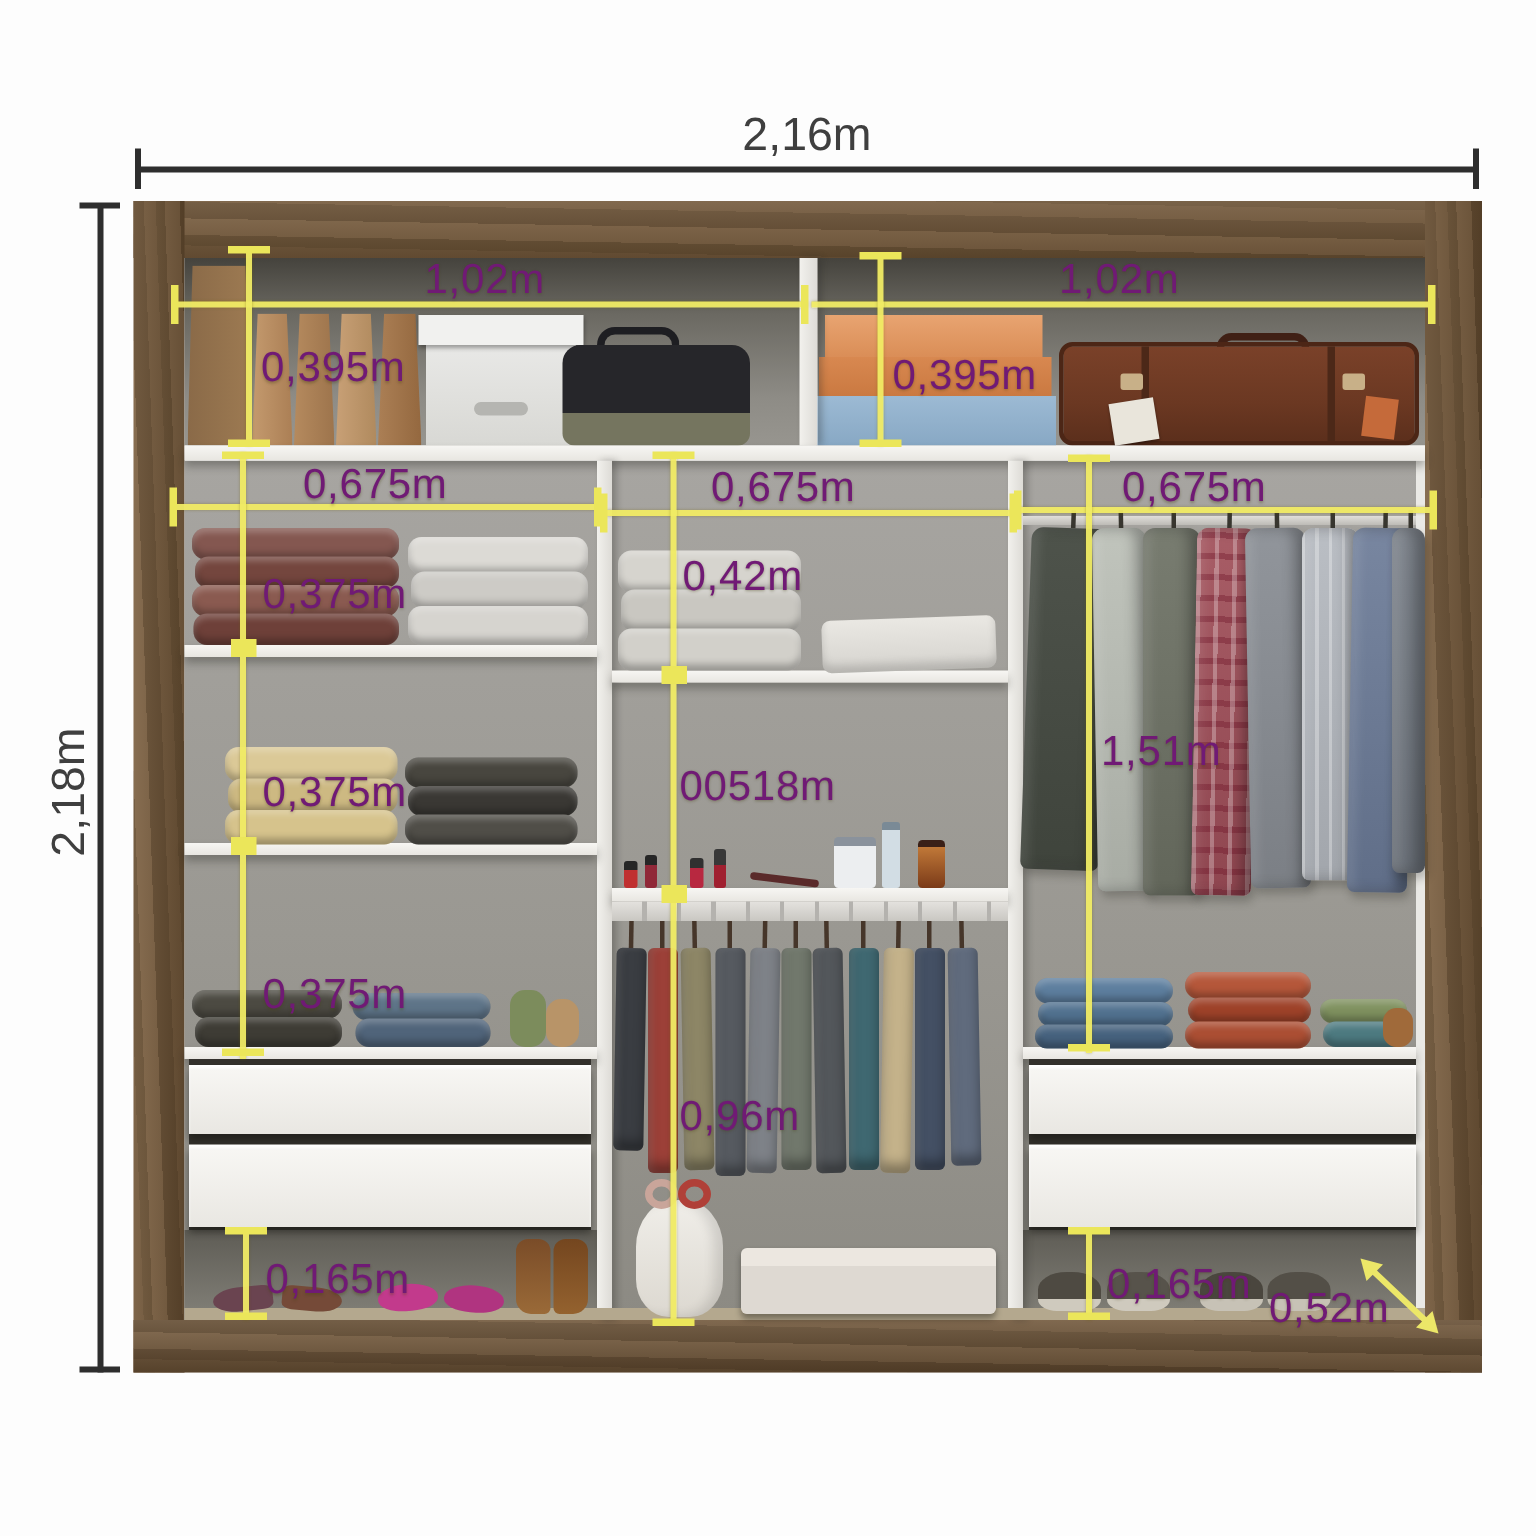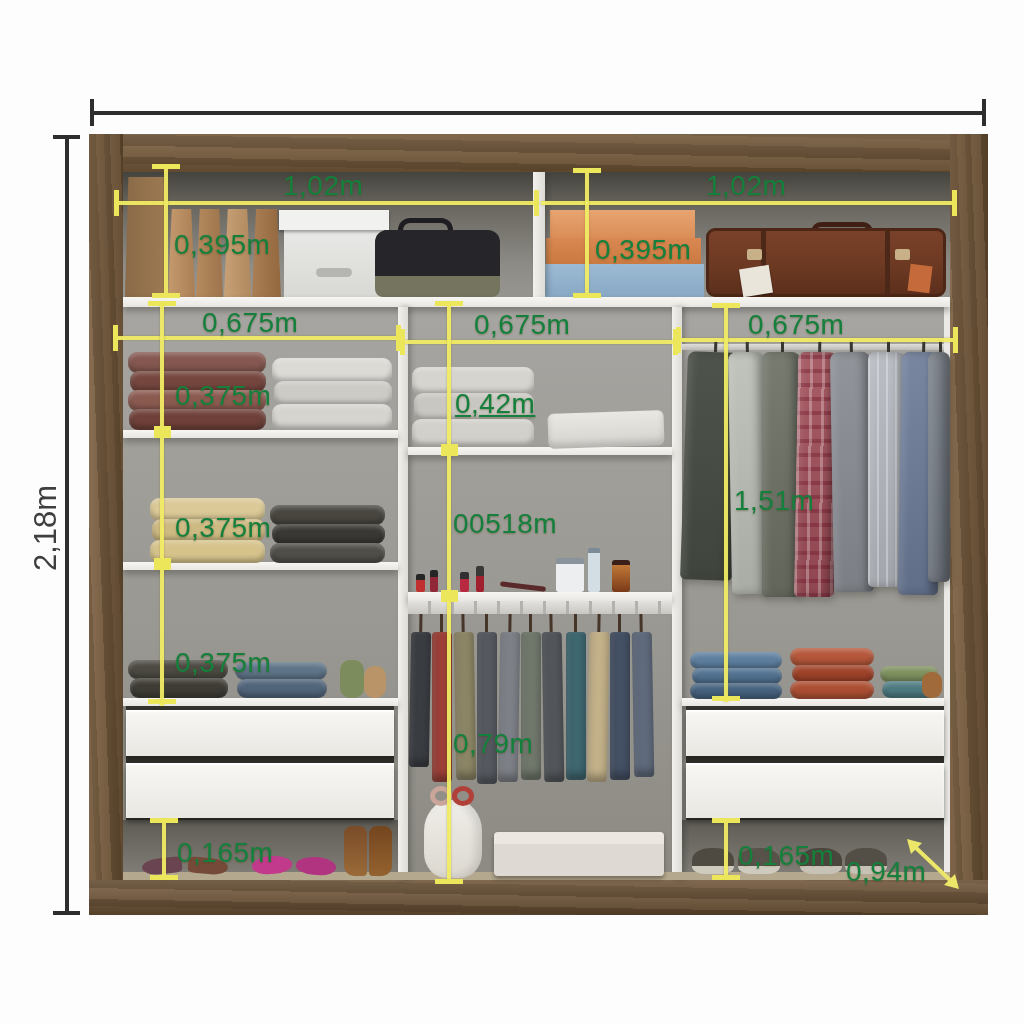--- a/index.html
+++ b/index.html
@@ -13,21 +13,21 @@
   .btick-v{position:absolute;width:4px;height:27px;background:#2e2e2e;}
   .btick-h{position:absolute;width:27px;height:4px;background:#2e2e2e;}
   .blabel{position:absolute;font-size:31px;color:#3f3f3f;white-space:nowrap;}
 
   
   .yline-h{position:absolute;height:4px;background:rgba(240,235,100,.95);box-shadow:0 0 2px rgba(110,100,0,.45);z-index:40;}
   .yline-v{position:absolute;width:4px;background:rgba(240,235,100,.95);box-shadow:0 0 2px rgba(110,100,0,.45);z-index:40;}
   .ytick-v{position:absolute;width:5px;height:26px;background:#ebe65a;z-index:41;}
   .ytick-h{position:absolute;width:28px;height:5px;background:#ebe65a;z-index:41;}
   .ytick-m{position:absolute;width:17px;height:12px;background:#ebe65a;z-index:41;}
-  .ylabel{position:absolute;font-size:28px;color:#15803d;white-space:nowrap;z-index:42;
+  .ylabel{position:absolute;font-size:28px;color:#701a75;white-space:nowrap;z-index:42;
           text-shadow:0 1px 2px rgba(70,65,20,.4);letter-spacing:.5px;}
 
   
   .wood-h{position:absolute;background:
       linear-gradient(180deg, rgba(255,255,255,.10), rgba(0,0,0,.16)),
       repeating-linear-gradient(1deg,#73583a 0 9px,#695033 9px 16px,#7d6142 16px 27px,#654c30 27px 38px);}
   .wood-v{position:absolute;background:
       linear-gradient(90deg, rgba(255,255,255,.08), rgba(0,0,0,.18)),
       repeating-linear-gradient(88deg,#73583a 0 8px,#695033 8px 14px,#7d6142 14px 24px,#654c30 24px 34px);}
 
@@ -56,20 +56,21 @@
   .pant::before{content:'';position:absolute;top:-18px;left:8px;width:3px;height:18px;background:#46362a;}
 
   .railbar{position:absolute;background:linear-gradient(180deg,#e4e2de,#c9c7c2);z-index:8;}
   .rodbar{position:absolute;background:linear-gradient(180deg,#e0dedA,#bdbbb6);z-index:8;}
 </style>
 </head>
 <body>
 
 <div id="canvas">
 
+  <div class="blabel" style="left:468px;top:72px;width:140px;text-align:center;">2,16m</div>
   <div class="bline-h" style="left:92px;top:111px;width:892px;"></div>
   <div class="btick-v" style="left:90px;top:99px;"></div>
   <div class="btick-v" style="left:982px;top:99px;"></div>
 
   <div class="blabel" style="left:-14px;top:510px;width:120px;text-align:center;transform:rotate(-90deg);">2,18m</div>
   <div class="bline-v" style="left:65px;top:137px;height:778px;"></div>
   <div class="btick-h" style="left:53px;top:135px;"></div>
   <div class="btick-h" style="left:53px;top:911px;"></div>
 
   <div>
@@ -266,39 +267,39 @@
   <div class="ytick-h" style="left:148px;top:699px;"></div>
   <div class="ylabel" style="left:175px;top:380px;">0,375m</div>
   <div class="ylabel" style="left:175px;top:512px;">0,375m</div>
   <div class="ylabel" style="left:175px;top:647px;">0,375m</div>
 
   <div class="yline-v" style="left:447px;top:302px;height:582px;"></div>
   <div class="ytick-h" style="left:435px;top:301px;"></div>
   <div class="ytick-m" style="left:441px;top:444px;"></div>
   <div class="ytick-m" style="left:441px;top:590px;"></div>
   <div class="ytick-h" style="left:435px;top:879px;"></div>
-  <div class="ylabel" style="left:455px;top:388px;text-decoration:underline;">0,42m</div>
+  <div class="ylabel" style="left:455px;top:368px;">0,42m</div>
   <div class="ylabel" style="left:453px;top:508px;">00518m</div>
-  <div class="ylabel" style="left:453px;top:728px;">0,79m</div>
+  <div class="ylabel" style="left:453px;top:728px;">0,96m</div>
 
   <div class="yline-v" style="left:724px;top:304px;height:398px;"></div>
   <div class="ytick-h" style="left:712px;top:303px;"></div>
   <div class="ytick-h" style="left:712px;top:696px;"></div>
   <div class="ylabel" style="left:734px;top:485px;">1,51m</div>
 
   <div class="yline-v" style="left:162px;top:820px;height:60px;"></div>
   <div class="ytick-h" style="left:150px;top:818px;"></div>
   <div class="ytick-h" style="left:150px;top:875px;"></div>
   <div class="ylabel" style="left:177px;top:837px;">0,165m</div>
 
   <div class="yline-v" style="left:724px;top:820px;height:60px;"></div>
   <div class="ytick-h" style="left:712px;top:818px;"></div>
   <div class="ytick-h" style="left:712px;top:875px;"></div>
   <div class="ylabel" style="left:738px;top:840px;">0,165m</div>
 
-  <div class="ylabel" style="left:846px;top:856px;">0,94m</div>
+  <div class="ylabel" style="left:846px;top:856px;">0,52m</div>
   <svg class="abs" style="left:902px;top:836px;z-index:42;" width="62" height="58" viewBox="0 0 62 58">
     <line x1="12" y1="10" x2="50" y2="46" stroke="#ece768" stroke-width="4"></line>
     <polygon points="5,3 20,7 9,18" fill="#ece768"></polygon>
     <polygon points="57,53 42,49 53,38" fill="#ece768"></polygon>
   </svg>
 
 </div>
 
 </body></html>

